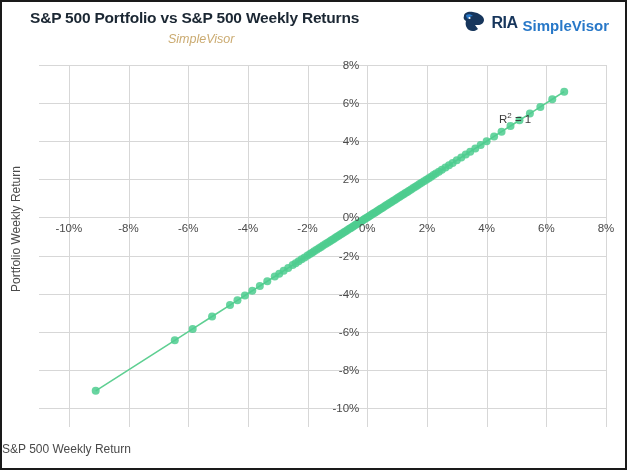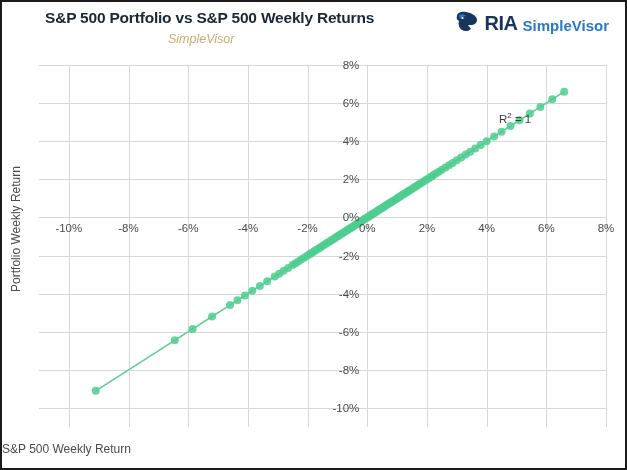--- a/index.html
+++ b/index.html
@@ -23,21 +23,20 @@
   
   #title {
     position: absolute;
     left: 28px;
     top: 7px;
     font-size: 15.5px;
     font-weight: bold;
     color: #1b2733;
     letter-spacing: -0.2px;
     white-space: nowrap;
-    margin-left: 15px;
   }
   #subtitle {
     position: absolute;
     left: 166px;
     top: 30px;
     font-size: 12.5px;
     font-style: italic;
     color: #cbab71;
     white-space: nowrap;
   }
@@ -46,21 +45,21 @@
   #logo {
     position: absolute;
     right: 16px;
     top: 8px;
     display: flex;
     align-items: center;
     gap: 5px;
   }
   #logo-mark { display: block; }
   #logo-ria {
-    font-size: 20px;
+    font-size: 16px;
     font-weight: bold;
     color: #17365c;
     letter-spacing: -0.5px;
     line-height: 1;
   }
   #logo-simplevisor {
     font-size: 15px;
     font-weight: bold;
     color: #2878c8;
     line-height: 1;

